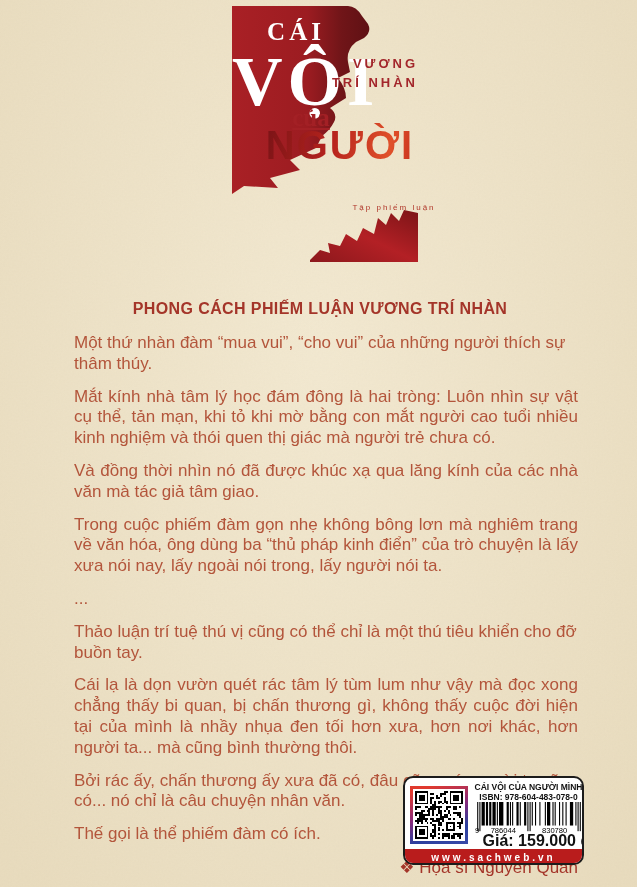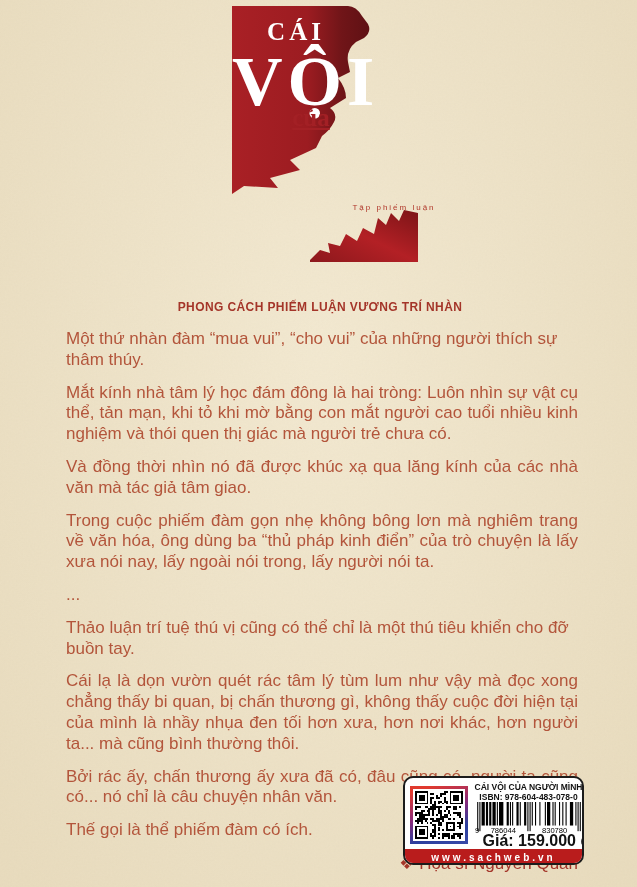--- a/index.html
+++ b/index.html
@@ -25,23 +25,23 @@
   .grad-word{position:absolute;left:34px;width:160px;text-align:center;font-weight:bold;
     letter-spacing:2px;background:linear-gradient(100deg,#7c1417 5%,#b7231d 45%,#e0512a 80%,#c32b1d);
     -webkit-background-clip:text;background-clip:text;color:transparent;}
   .t-nguoi{top:121px;font-size:40px;}
   .t-minh{top:156px;font-size:40px;}
   .t-sub{position:absolute;left:108px;top:201px;width:120px;text-align:center;
     color:#b0372a;font-size:8px;letter-spacing:2px;}
 
   
   .content{position:absolute;left:62px;top:300px;width:516px;}
-  .heading{text-align:center;color:#a43529;font-weight:bold;font-size:12px;
+  .heading{text-align:center;color:#a43529;font-weight:bold;font-size:16px;
     letter-spacing:0.4px;margin:0 0 15px 0;}
-  .content p{margin:0 0 12px 4px;color:#b3553b;font-size:17px;line-height:20.8px;text-align:justify;}
+  .content p{margin:0 0 12px 12px;color:#b3553b;font-size:17px;line-height:20.8px;text-align:justify;}
   .content p.single{text-align:left;}
   .signature{text-align:right;color:#a43529;font-weight:normal;font-size:17px;margin-top:4px;}
 
   
   .bcbox{position:absolute;left:403px;top:776px;width:181px;height:89px;background:#fff;
     border:2px solid #1c1c1c;border-radius:10px;overflow:hidden;box-sizing:border-box;
     display:flex;flex-direction:column;}
   .bcrow{flex:1;display:flex;align-items:center;padding:4px 5px 2px 5px;gap:12px;}
   .qrwrap{width:58px;height:58px;box-sizing:border-box;padding:3px;flex:0 0 auto;
     background:linear-gradient(160deg,#e03a2f 10%,#8a2a7a 45%,#2b3f9e 75%,#3949a8);}
@@ -80,21 +80,26 @@
         <stop offset="0" stop-color="#8c181c"></stop>
           <stop offset="0.5" stop-color="#b32025"></stop>
         <stop offset="1" stop-color="#7c1417"></stop>
       </linearGradient>
     </defs>
     <path fill="url(#mainred)" d="M6,4 L122,4 Q130,4 136,14 L142,22 Q146,30 138,36 L130,40 Q120,48 122,60 L124,70 L112,76 Q120,86 120,96 L104,106 Q112,112 108,120 Q104,128 96,134 L90,146 L64,158 L74,168 L44,176 L52,186 L18,184 L6,192 Z"></path>
     <path fill="url(#fragred)" d="M84,258 L94,248 L104,251 L102,241 L114,244 L120,232 L131,239 L137,226 L148,232 L152,216 L160,223 L165,211 L173,219 L178,208 L192,211 L192,260 L84,260 Z"></path>
   </svg>
   <div class="ttl t-cai">CÁI</div>
   <div class="ttl t-voi">VỘI</div>
+  <div class="t-author">
+    <div>VƯƠNG</div>
+    <div>TRÍ NHÀN</div>
+  </div>
   <div class="t-cua">của</div>
+  <div class="grad-word t-nguoi">NGƯỜI</div>
   <div class="t-sub">Tập phiếm luận</div>
 </div>
 
 <div class="content">
   <h1 class="heading">PHONG CÁCH PHIẾM LUẬN VƯƠNG TRÍ NHÀN</h1>
   <p class="single">Một thứ nhàn đàm “mua vui”, “cho vui” của những người thích sự thâm thúy.</p>
   <p>Mắt kính nhà tâm lý học đám đông là hai tròng: Luôn nhìn sự vật cụ thể, tản mạn, khi tỏ khi mờ bằng con mắt người cao tuổi nhiều kinh nghiệm và thói quen thị giác mà người trẻ chưa có.</p>
   <p>Và đồng thời nhìn nó đã được khúc xạ qua lăng kính của các nhà văn mà tác giả tâm giao.</p>
   <p>Trong cuộc phiếm đàm gọn nhẹ không bông lơn mà nghiêm trang về văn hóa, ông dùng ba “thủ pháp kinh điển” của trò chuyện là lấy xưa nói nay, lấy ngoài nói trong, lấy người nói ta.</p>
   <p class="single">...</p>

